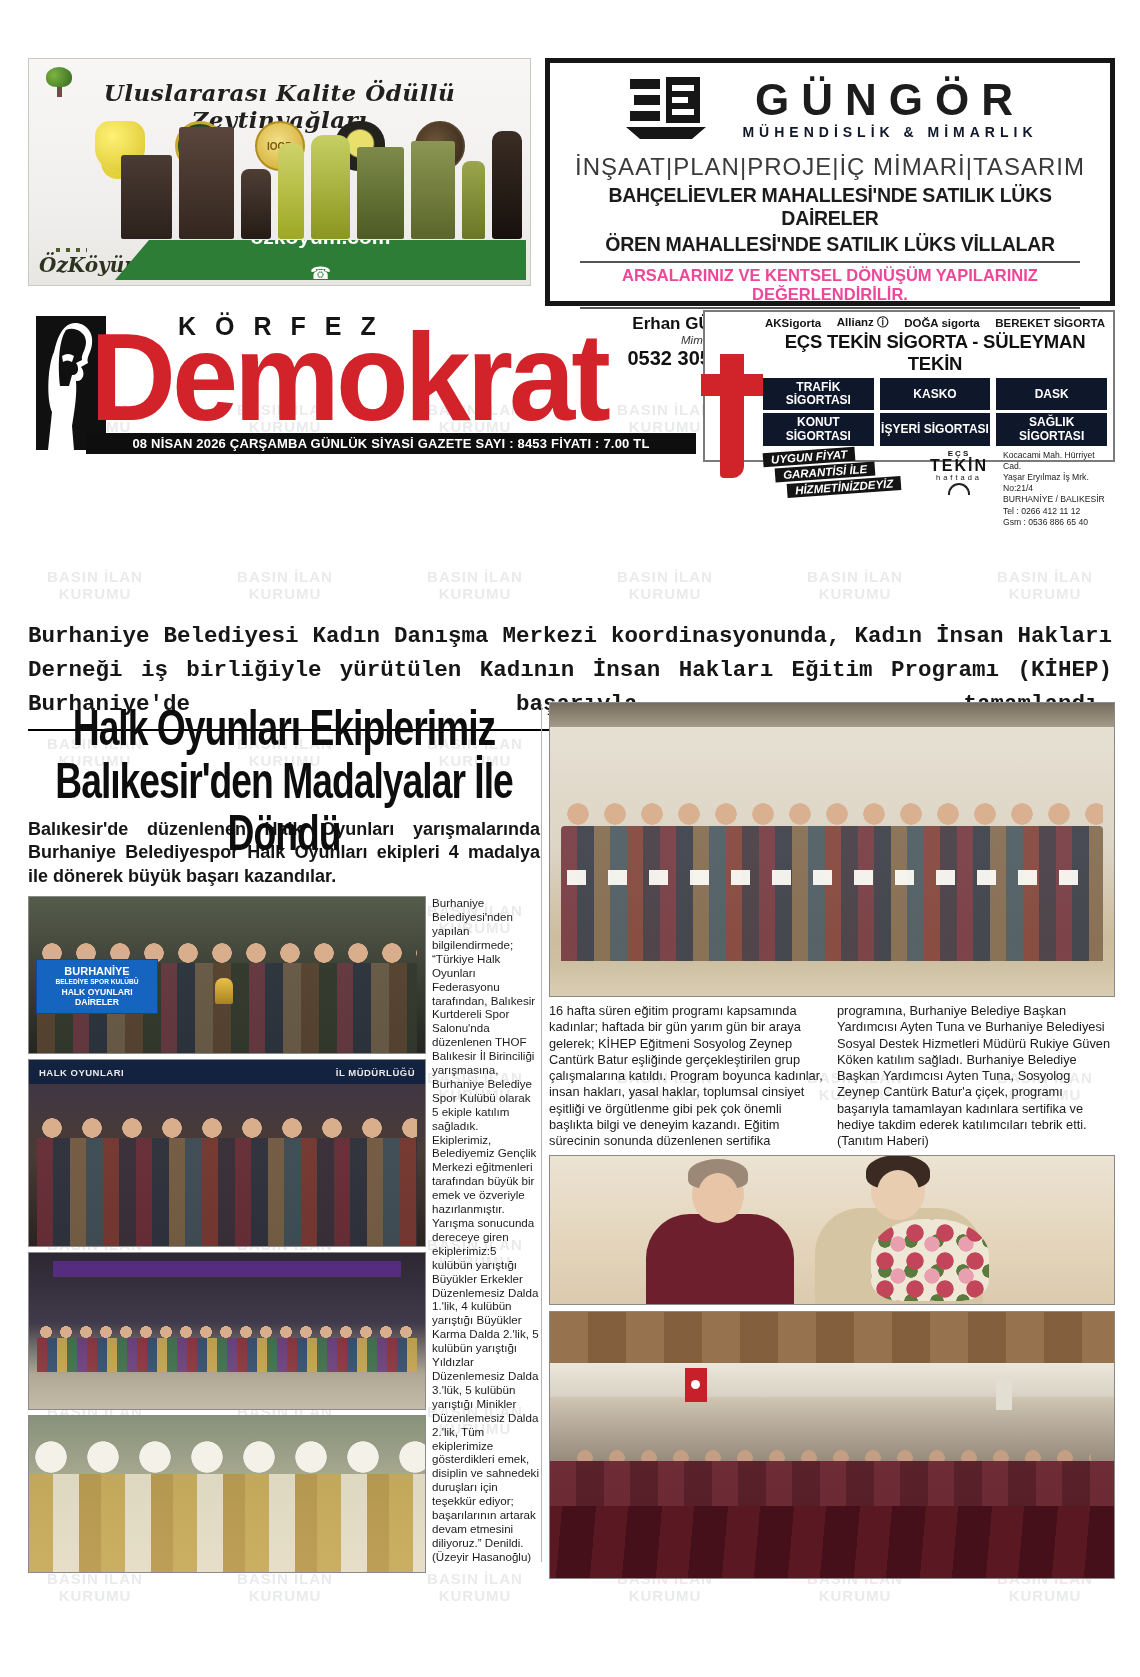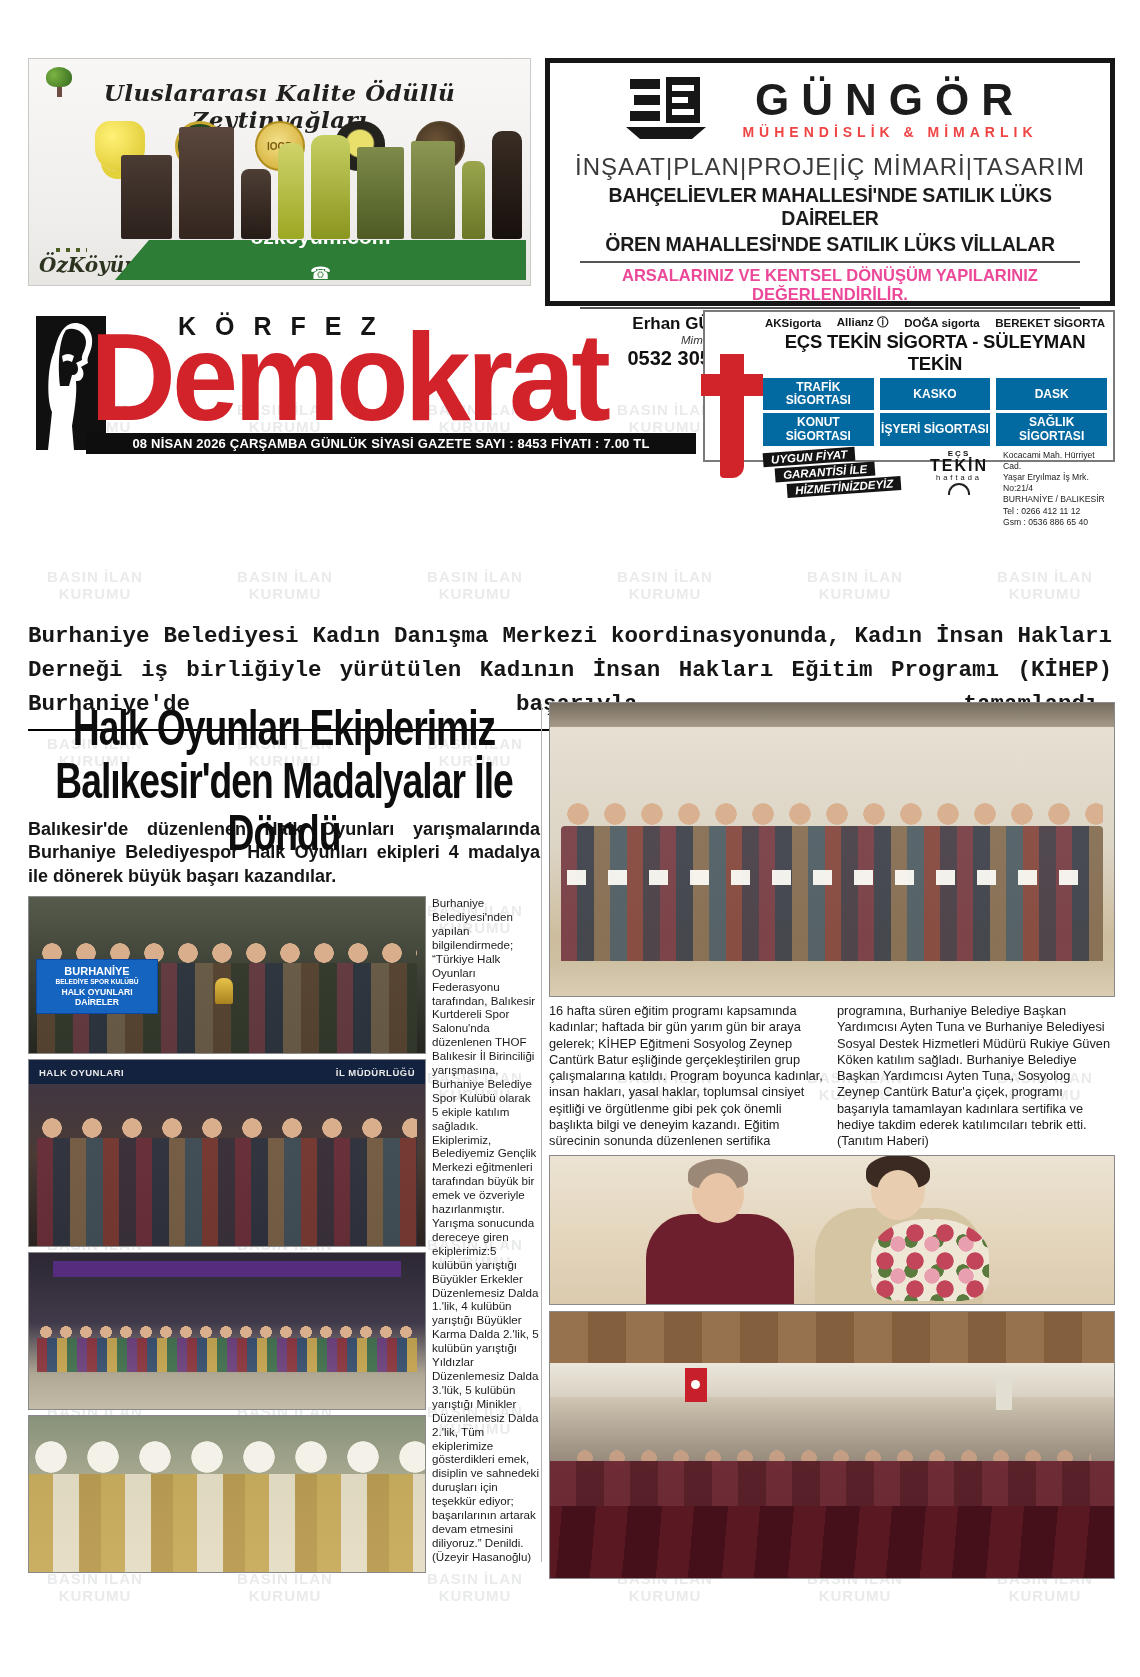--- a/index.html
+++ b/index.html
@@ -71,21 +71,21 @@
 
   
   #ad-gungor {
     position:absolute; left:545px; top:58px; width:570px; height:248px;
     background:#fff; border:5px solid #161616; padding:8px 14px 6px;
   }
   .gg-header { display:flex; align-items:center; justify-content:center; gap:12px; }
   .gg-logo { flex:0 0 auto; }
   .gg-title-block { text-align:center; }
   .gg-name { font-size:44px; font-weight:800; letter-spacing:12px; color:#1c1c1c; line-height:1; }
-  .gg-sub { font-size:14px; font-weight:bold; letter-spacing:5px; color:#ef4444; margin-top:2px; }
+  .gg-sub { font-size:14px; font-weight:bold; letter-spacing:5px; color:#0f172a; margin-top:2px; }
   .gg-services { text-align:center; font-size:24px; font-weight:400; color:#3a3a3a; letter-spacing:1px; margin-top:6px; }
   .gg-line { text-align:center; font-size:19.5px; font-weight:800; color:#1b1b1b; margin-top:3px; letter-spacing:-0.3px; }
   .gg-rule { width:94%; margin:5px auto 3px; border-top:2px solid #555; }
   .gg-line3 { text-align:center; font-size:16.5px; font-weight:600; color:#ec4899; padding-bottom:3px;
     border-bottom:2px solid #555; width:94%; margin:0 auto; }
   .gg-contacts { display:flex; margin-top:5px; }
   .gg-contact { flex:1; text-align:center; }
   .gg-cname { font-size:17px; font-weight:bold; }
   .gg-ctitle { font-size:11.5px; font-style:italic; color:#333; }
   .gg-cphone { font-size:20px; font-weight:bold; margin-top:1px; }
@@ -102,21 +102,21 @@
   
   #ad-sigorta { position:absolute; left:703px; top:310px; width:412px; height:152px;
     background:#fff; border:2px solid #7a7a7a; padding:2px 6px 2px 58px; }
   .red-plus { position:absolute; left:-4px; top:42px; width:62px; height:124px; z-index:2; }
   .red-plus .v { position:absolute; left:19px; top:0; width:24px; height:124px; background:#d1232a; border-radius:0 0 12px 4px; }
   .red-plus .h { position:absolute; left:0; top:20px; width:62px; height:22px; background:#d1232a; }
   .sg-partners { display:flex; justify-content:space-between; align-items:center; padding:1px 2px 0;
     font-size:11.5px; font-weight:bold; color:#141414; }
   .sg-title { text-align:center; font-size:18.5px; font-weight:800; margin:1px 0 3px; letter-spacing:-0.2px; }
   .sg-grid { display:grid; grid-template-columns:repeat(3,1fr); gap:3px 6px; }
-  .sg-box { background:#0369a1; color:#fff; font-weight:bold; font-size:12px; line-height:1.1;
+  .sg-box { background:#0f172a; color:#fff; font-weight:bold; font-size:12px; line-height:1.1;
     text-align:center; padding:3px 1px; min-height:27px; display:flex; align-items:center; justify-content:center; }
   .sg-bottom { display:flex; gap:4px; margin-top:4px; align-items:flex-start; }
   .sg-ribbons { width:152px; }
   .ribbon { background:#141414; color:#fff; font-style:italic; font-weight:bold; font-size:11.5px;
     padding:1px 8px; width:max-content; transform:rotate(-4deg); }
   .ribbon.r2 { margin-left:12px; margin-top:1px; }
   .ribbon.r3 { margin-left:24px; margin-top:1px; }
   .sg-logo { width:80px; text-align:center; line-height:1; }
   .sg-logo .l1 { font-size:8px; font-weight:bold; letter-spacing:2px; }
   .sg-logo .l2 { font-size:16px; font-weight:800; letter-spacing:2px; }

